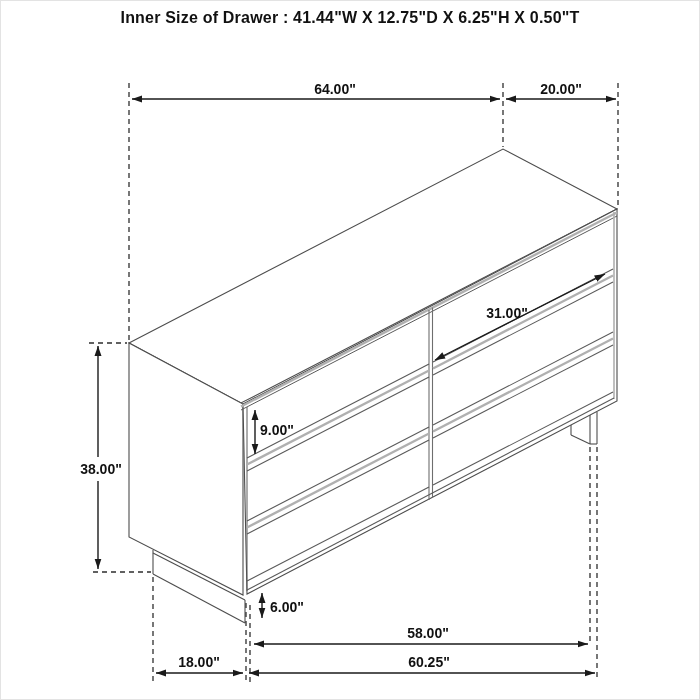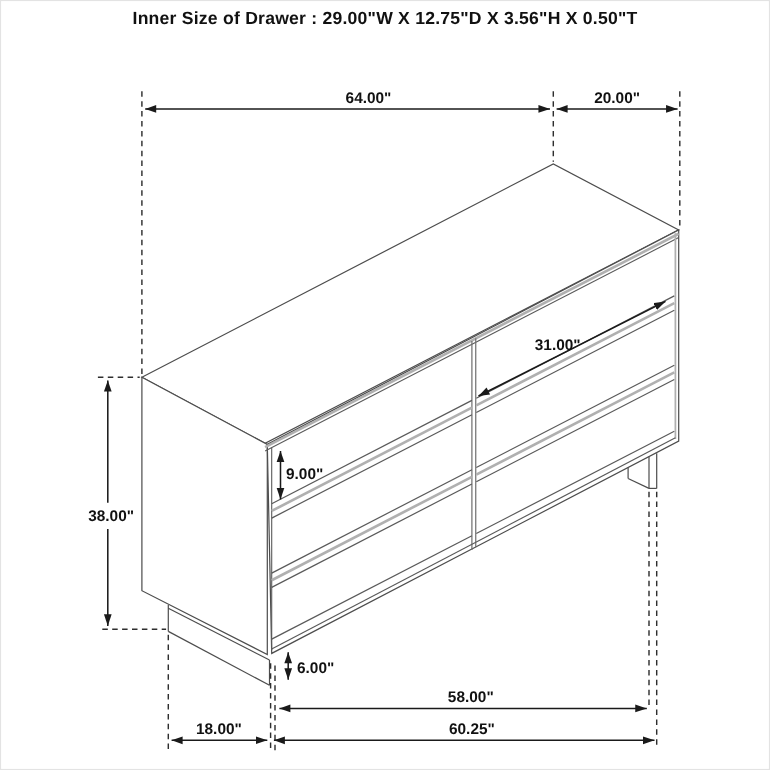--- a/index.html
+++ b/index.html
@@ -22,21 +22,21 @@
   .dim-label{
     font-family:"Liberation Sans", sans-serif;
     font-size:14px;font-weight:bold;fill:#111;
   }
 </style>
 </head>
 <body>
 
 <div class="canvas">
 
-  <div class="title">Inner Size of Drawer : 29.00"W X 12.75"D X 3.56"H X 0.50"T</div>
+  <div class="title">Inner Size of Drawer : 41.44"W X 12.75"D X 6.25"H X 0.50"T</div>
 
   <svg width="700" height="700" viewBox="0 0 700 700">
     <defs>
       <marker id="mE" markerWidth="12" markerHeight="9" refX="10.5" refY="4" orient="auto" markerUnits="userSpaceOnUse">
         <path d="M0,0.5 L10.5,4 L0,7.5 Z" fill="#1a1a1a"></path>
       </marker>
       <marker id="mS" markerWidth="12" markerHeight="9" refX="0.5" refY="4" orient="auto" markerUnits="userSpaceOnUse">
         <path d="M10.5,0.5 L0.5,4 L10.5,7.5 Z" fill="#1a1a1a"></path>
       </marker>
     </defs>

